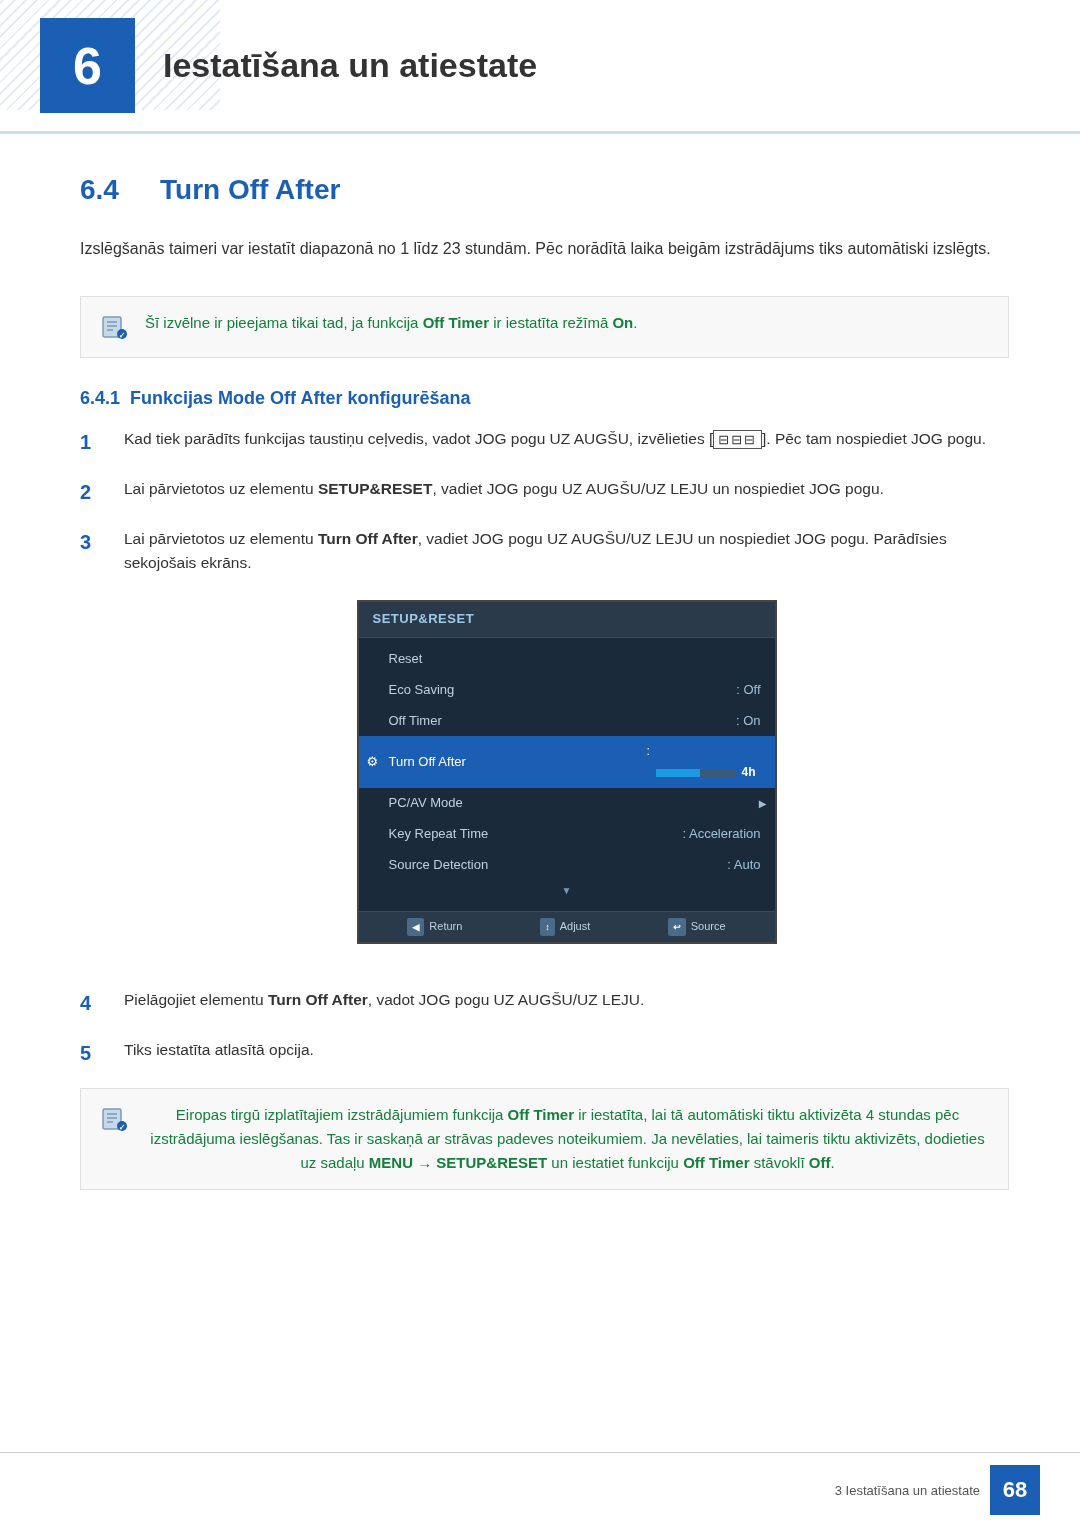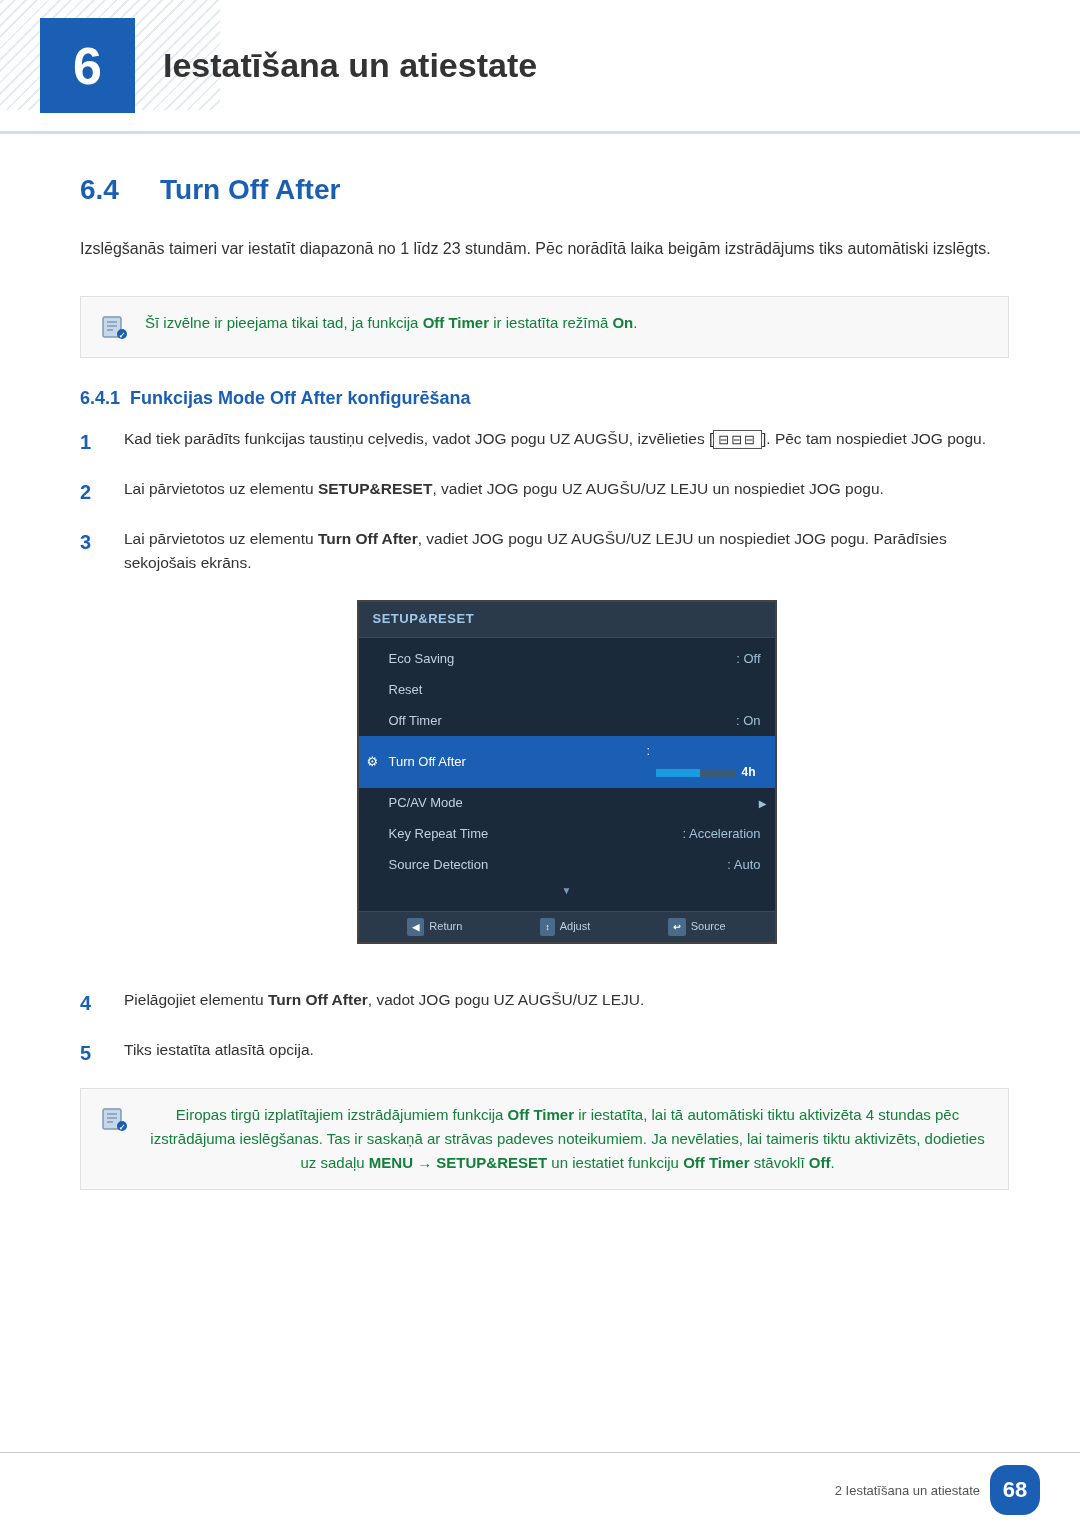--- a/index.html
+++ b/index.html
@@ -259,21 +259,20 @@
     .footer-page-number {
       background: #1a5fb4;
       color: white;
       font-size: 22px;
       font-weight: bold;
       width: 50px;
       height: 50px;
       display: flex;
       align-items: center;
       justify-content: center;
-      border-radius: 17px;
     }
 
     .chapter-header-wrapper {
       position: relative;
       display: flex;
       align-items: center;
       padding: 18px 60px 18px 0;
       border-bottom: 3px solid #cde;
       min-height: 110px;
     }
@@ -380,26 +379,26 @@
       <div class="step-text">
         Lai pārvietotos uz elementu <b>Turn Off After</b>, vadiet JOG pogu UZ AUGŠU/UZ LEJU un nospiediet JOG pogu. Parādīsies sekojošais ekrāns.
 
         
         <div class="monitor-container">
           <div class="monitor-screen">
             <div class="menu-header">SETUP&amp;RESET</div>
             <div class="menu-items">
 
               <div class="menu-item-row">
+                <span class="item-label">Reset</span>
+              </div>
+
+              <div class="menu-item-row">
                 <span class="item-label">Eco Saving</span>
                 <span class="item-value">: Off</span>
-              </div>
-
-              <div class="menu-item-row">
-                <span class="item-label">Reset</span>
               </div>
 
               <div class="menu-item-row">
                 <span class="item-label">Off Timer</span>
                 <span class="item-value">: On</span>
               </div>
 
               <div class="menu-item-row selected">
 
                 <span style="position:absolute;left:8px;top:50%;transform:translateY(-50%);font-size:13px;">⚙</span>
@@ -479,15 +478,15 @@
       </svg>
     </div>
     <div class="note-text">
       Eiropas tirgū izplatītajiem izstrādājumiem funkcija <b>Off Timer</b> ir iestatīta, lai tā automātiski tiktu aktivizēta 4 stundas pēc izstrādājuma ieslēgšanas. Tas ir saskaņā ar strāvas padeves noteikumiem. Ja nevēlaties, lai taimeris tiktu aktivizēts, dodieties uz sadaļu <b>MENU</b> → <b>SETUP&amp;RESET</b> un iestatiet funkciju <b>Off Timer</b> stāvoklī <b>Off</b>.
     </div>
   </div>
 
 </div>
 
 <div class="page-footer">
-  <span class="footer-chapter-text">2 Iestatīšana un atiestate</span>
+  <span class="footer-chapter-text">3 Iestatīšana un atiestate</span>
   <div class="footer-page-number">68</div>
 </div>
 
 </body></html>

